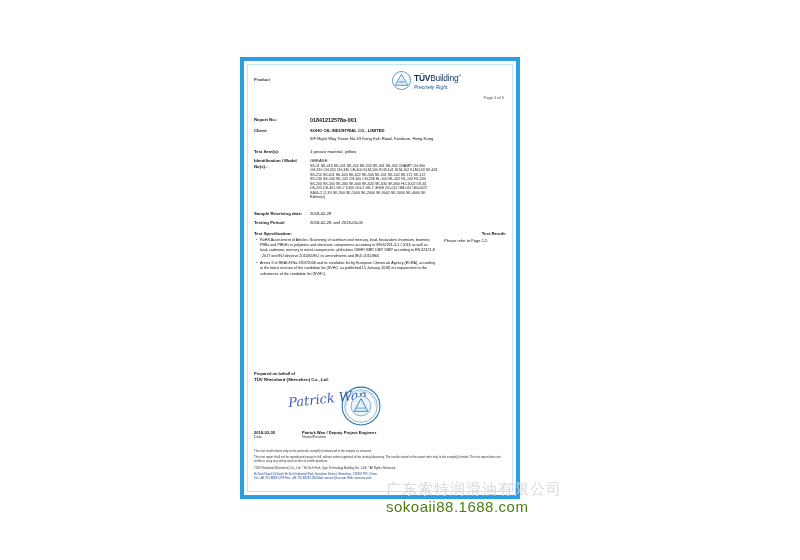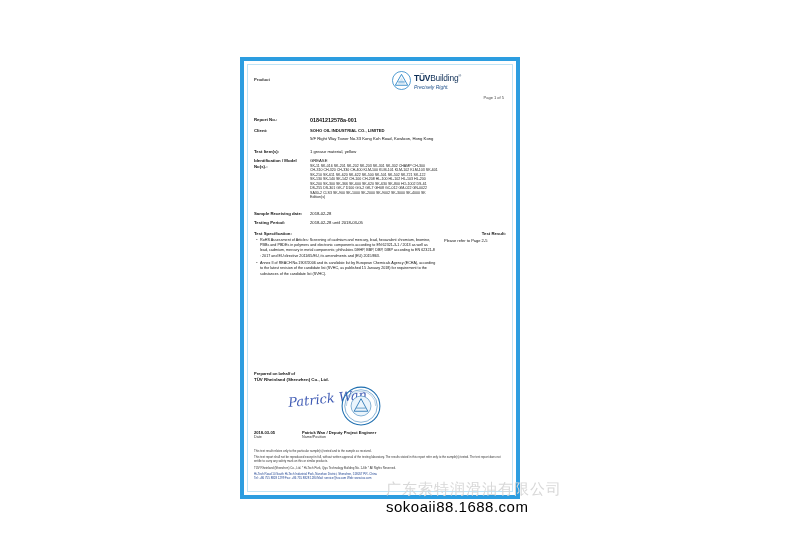--- a/index.html
+++ b/index.html
@@ -257,21 +257,21 @@
     font-family: "DejaVu Sans", sans-serif;
     letter-spacing: 1px;
     white-space: nowrap;
     text-align: center;
   }
   .wm-url {
     position: absolute;
     left: 386px;
     top: 498px;
     font-size: 15px;
-    color: #000000;
+    color: #4d7c0f;
     letter-spacing: .5px;
     white-space: nowrap;
   }
 </style>
 </head>
 <body>
 
 <div class="cert-frame">
   <div class="cert-frame-inner"></div>
 

